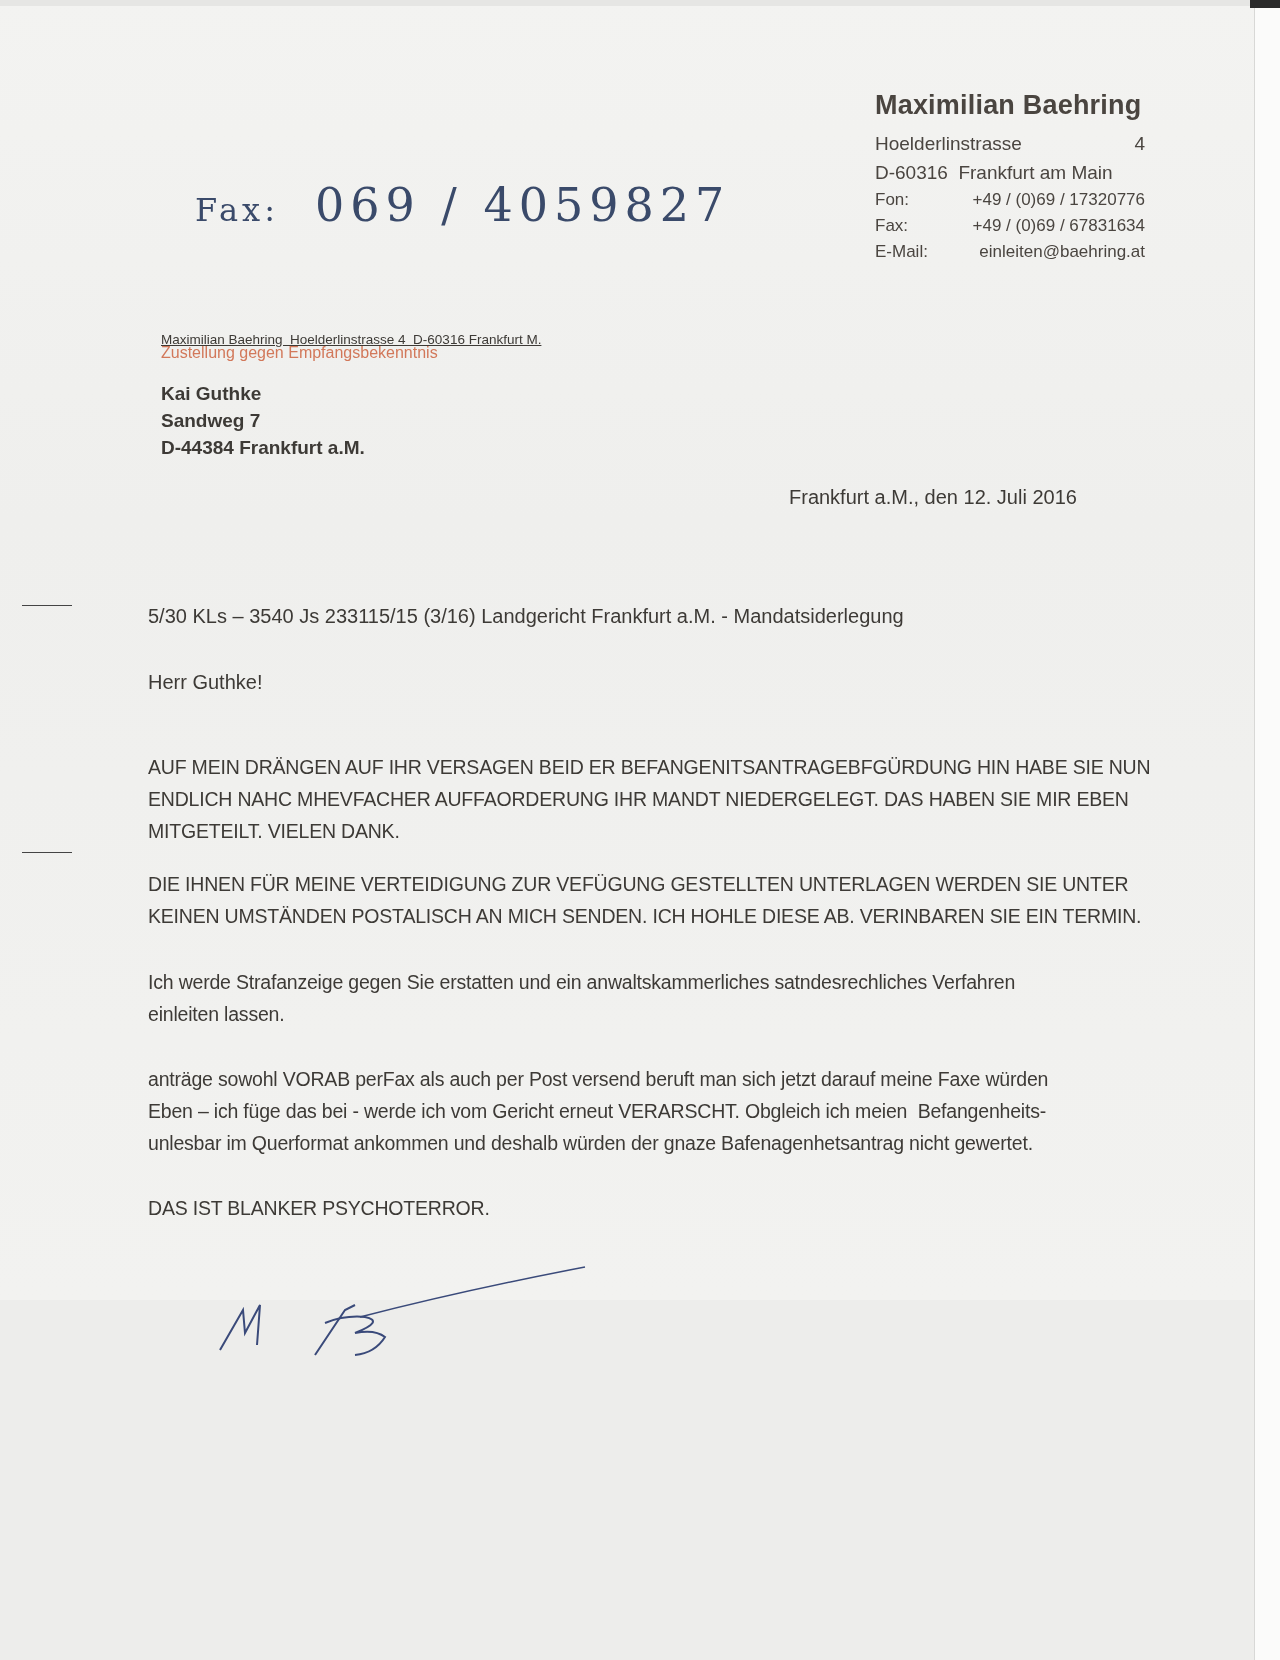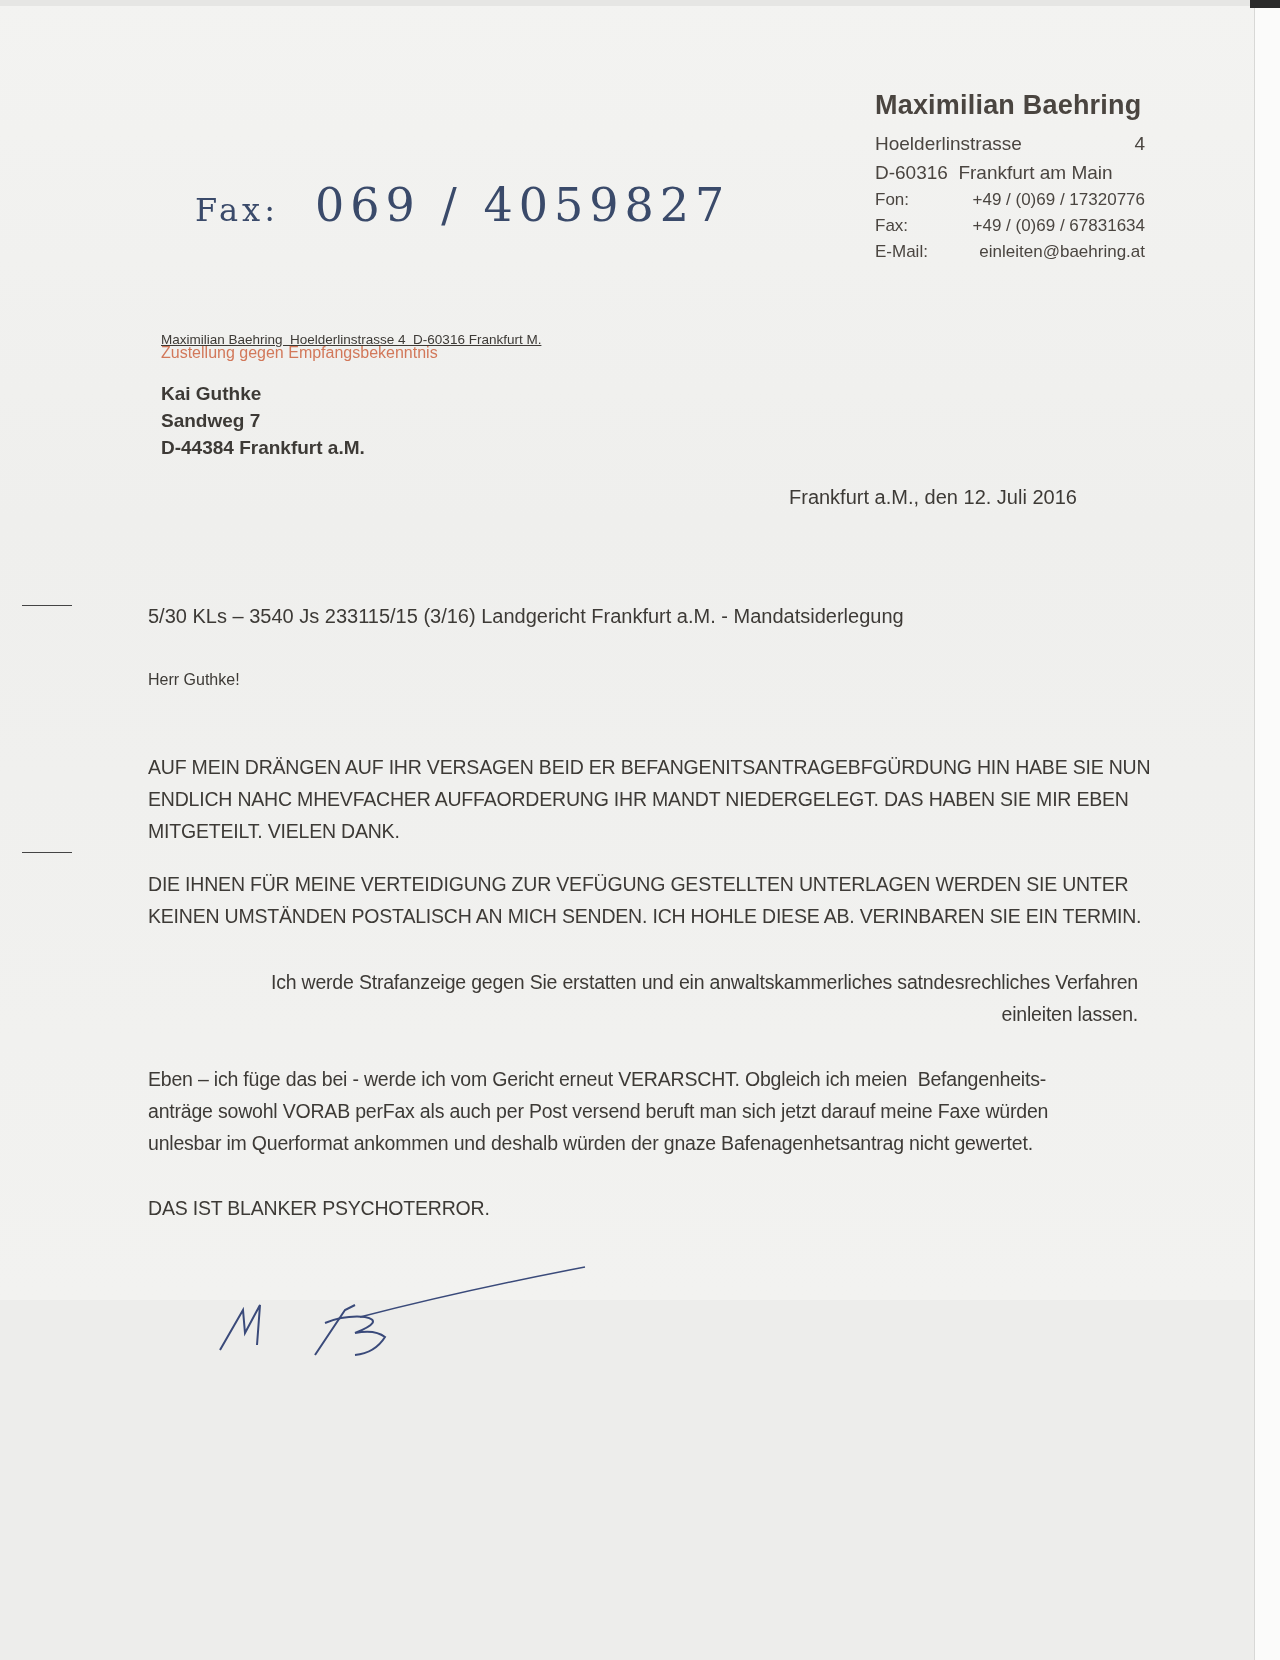--- a/index.html
+++ b/index.html
@@ -33,21 +33,21 @@
     .handwriting .fax-word { font-size: 32px; letter-spacing: 4px; margin-right: 36px; }
 
     .sender-line { position: absolute; left: 161px; top: 332px; font-size: 13.5px; color: #3d3a36; text-decoration: underline; white-space: nowrap; }
     .delivery-note { position: absolute; left: 161px; top: 344px; font-size: 16px; color: #d2785a; white-space: nowrap; }
     .recipient { position: absolute; left: 161px; top: 380px; font-size: 19px; font-weight: bold; color: #3d3a36; line-height: 27px; }
     .date { position: absolute; left: 789px; top: 486px; font-size: 20px; color: #3d3a36; white-space: nowrap; }
 
     .fold-mark { position: absolute; left: 22px; width: 50px; height: 1px; background: #444; }
 
     .subject { position: absolute; left: 148px; top: 605px; font-size: 20px; color: #3d3a36; white-space: nowrap; }
-    .salutation { position: absolute; left: 148px; top: 671px; font-size: 16px; color: #3d3a36; }
+    .salutation { position: absolute; left: 148px; top: 671px; font-size: 20px; color: #3d3a36; }
 
     .para { position: absolute; left: 148px; width: 990px; font-size: 19.5px; color: #3d3a36; line-height: 32px; letter-spacing: -0.2px; }
     .para .ln { display: block; white-space: nowrap; }
 
     .signature { position: absolute; left: 215px; top: 1255px; width: 380px; height: 110px; }
     .signature svg { width: 100%; height: 100%; }
   </style>
 </head>
 <body>
 
@@ -102,28 +102,28 @@
     <span class="ln">AUF MEIN DRÄNGEN AUF IHR VERSAGEN BEID ER BEFANGENITSANTRAGEBFGÜRDUNG HIN HABE SIE NUN</span>
     <span class="ln">ENDLICH NAHC MHEVFACHER AUFFAORDERUNG IHR MANDT NIEDERGELEGT. DAS HABEN SIE MIR EBEN</span>
     <span class="ln">MITGETEILT. VIELEN DANK.</span>
   </div>
 
   <div class="para" style="top:868px;">
     <span class="ln">DIE IHNEN FÜR MEINE VERTEIDIGUNG ZUR VEFÜGUNG GESTELLTEN UNTERLAGEN WERDEN SIE UNTER</span>
     <span class="ln">KEINEN UMSTÄNDEN POSTALISCH  AN MICH SENDEN. ICH HOHLE DIESE AB. VERINBAREN SIE EIN TERMIN.</span>
   </div>
 
-  <div class="para" style="top:966px;text-align:right;">
+  <div class="para" style="top:966px;">
     <span class="ln">Ich werde Strafanzeige gegen Sie erstatten und ein anwaltskammerliches satndesrechliches Verfahren</span>
     <span class="ln">einleiten lassen.</span>
   </div>
 
   <div class="para" style="top:1063px;">
+    <span class="ln">anträge sowohl VORAB perFax als auch per Post versend beruft man sich jetzt darauf meine Faxe würden</span>
     <span class="ln" style="white-space:pre;">Eben – ich füge das bei - werde ich vom Gericht erneut VERARSCHT. Obgleich ich meien  Befangenheits-</span>
-    <span class="ln">anträge sowohl VORAB perFax als auch per Post versend beruft man sich jetzt darauf meine Faxe würden</span>
     <span class="ln">unlesbar im Querformat ankommen und deshalb würden der gnaze Bafenagenhetsantrag nicht gewertet.</span>
   </div>
 
   <div class="para" style="top:1192px;">
     <span class="ln">DAS IST BLANKER PSYCHOTERROR.</span>
   </div>
 
   <div class="signature">
     <svg viewBox="0 0 380 110">
       <path d="M5 95 L28 55 L30 78 L45 50 L42 90" fill="none" stroke="#3a4a7a" stroke-width="2"></path>

